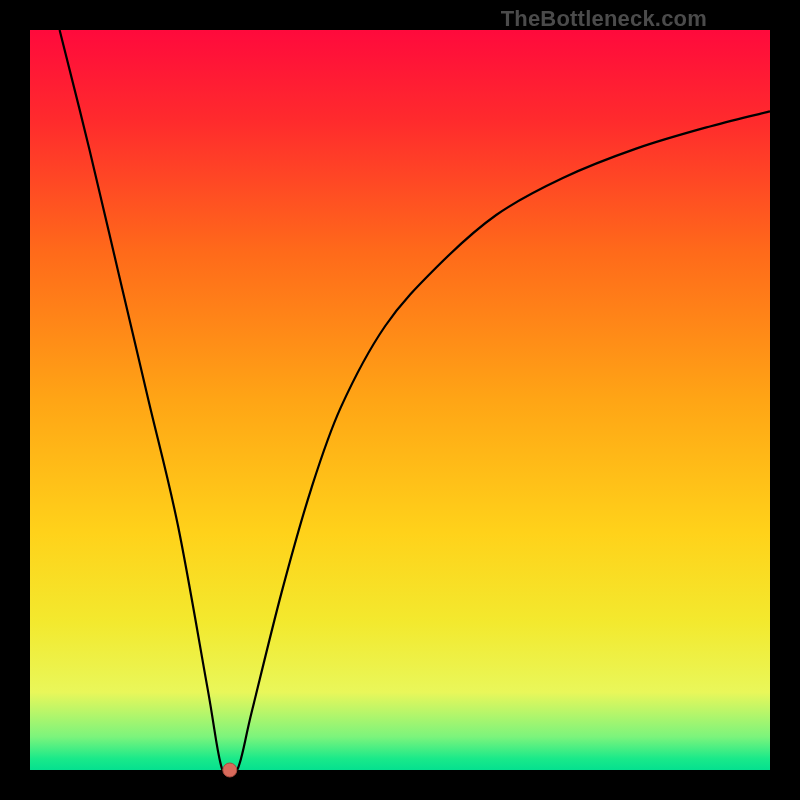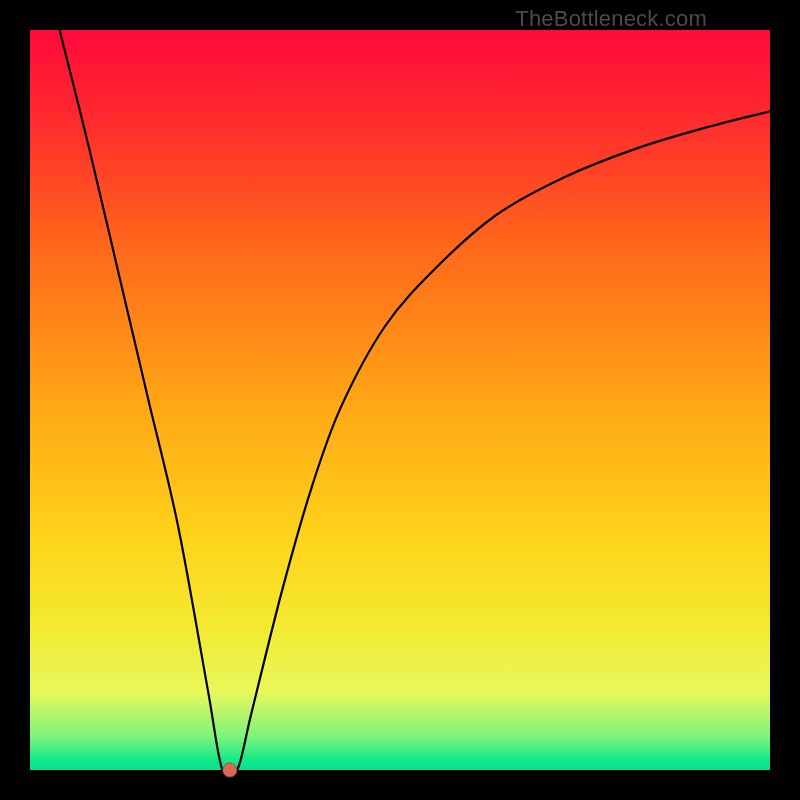--- a/index.html
+++ b/index.html
@@ -9,20 +9,21 @@
     height: 800px;
     overflow: hidden;
     font-family: Arial, Helvetica, sans-serif;
     background: #000;
   }
   .stage {
     position: relative;
     width: 717px;
     height: 800px;
     background: #000;
+    font-weight: bold;
   }
   .watermark {
     position: absolute;
     top: 6px;
     right: 10px;
     color: #4b4b4b;
     font-size: 22px;
     letter-spacing: 0.2px;
     z-index: 3;
   }

